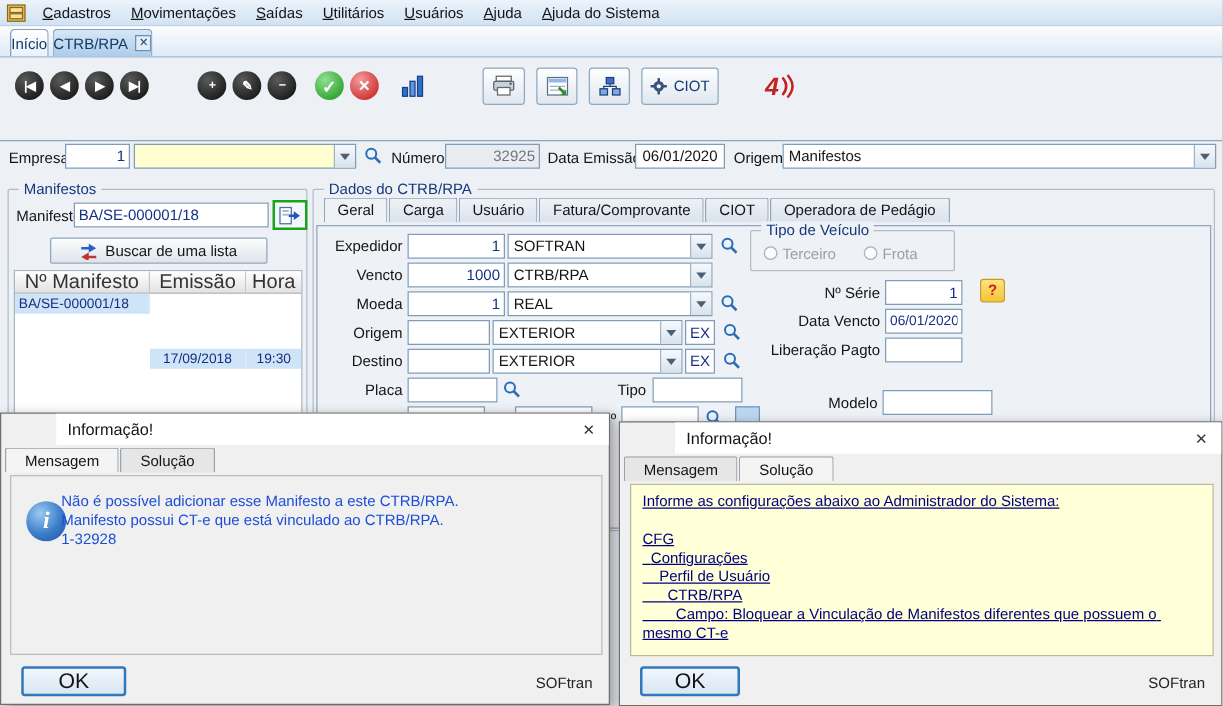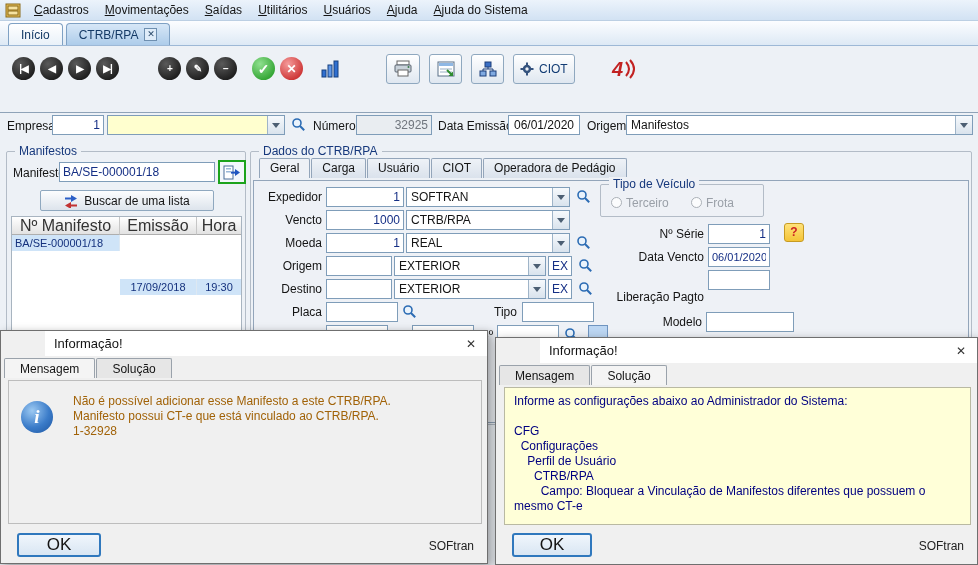--- a/index.html
+++ b/index.html
@@ -12,21 +12,21 @@
              background:linear-gradient(#ecf3fb,#d2e2f3); border-bottom:1px solid #bccfe3;
              display:flex; align-items:center; padding-left:3px; }
   .appicon { display:inline-flex; margin:0 5px 0 2px; }
   .mitem { display:inline-block; padding:2px 8px; cursor:default; }
   .mitem::first-letter { text-decoration:underline; }
 
   
   .doctabs { position:absolute; left:0; top:21px; width:978px; height:25px;
              background:linear-gradient(#fcfdff,#dde9f5); border-bottom:1px solid #9db8d6;
              display:flex; align-items:flex-end; padding-left:8px; }
-  .dtab { height:22px; display:flex; align-items:center; gap:6px; padding:0 12px;
+  .dtab { height:22px; display:flex; align-items:center; gap:6px; padding:0 0;
           border:1px solid #7fa1c4; border-bottom:none; border-radius:4px 4px 0 0;
           margin-right:3px; color:#143a66; background:linear-gradient(#ffffff,#e9f1f9); }
   .dtab.active { background:linear-gradient(#d7e7f7,#adccea); }
   .tclose { width:13px; height:13px; border:1px solid #6e8fb0; background:#dfecf9;
             font-size:9px; line-height:11px; text-align:center; color:#2a4a6b; }
 
   
   .toolbar { position:absolute; left:0; top:47px; width:978px; height:43px;
              display:flex; align-items:center; padding-left:12px; }
   .circ { width:23px; height:23px; border-radius:50%; flex:0 0 auto;
@@ -109,26 +109,26 @@
   .dlg-title { height:25px; background:#ffffff; display:flex; align-items:center;
                padding-left:9px; font-size:13px;margin-left:44px; }
   .dlg-close { position:absolute; right:0; top:0; width:32px; height:25px; display:flex;
                align-items:center; justify-content:center; font-size:12px; color:#333; }
   .dlg-tabs { display:flex; padding:2px 0 0 3px; height:22px; }
   .dtab2 { padding:3px 15px 4px; border:1px solid #9aa2ab; border-bottom:none;
            background:#e6e6e6; margin-right:1px; border-radius:2px 2px 0 0; }
   .dtab2.active { background:#f4f4f4; position:relative; z-index:2; }
   .dframe { position:absolute; border:1px solid #bdbdbd; background:#f0f0f0; }
   .dframe.yellow { background:#ffffd8; border:1px solid #b9b9a2; color:#000080;
-                   white-space:pre-wrap; padding:6px 9px; line-height:15px; }
+                   white-space:pre-wrap; padding:6px 9px; line-height:15px;text-decoration:underline; }
   .info-icon { position:absolute; width:32px; height:32px; border-radius:50%;
                background:radial-gradient(circle at 35% 30%,#9cc9f2,#3b7cc9 55%,#1c54a0);
                color:#fff; font:italic bold 19px "Liberation Serif", serif;
                display:flex; align-items:center; justify-content:center; }
-  .mline { position:absolute; left:64px; line-height:15px; color:#a16207; }
+  .mline { position:absolute; left:40px; line-height:15px; color:#1d4ed8; }
   .okbtn { position:absolute; width:84px; height:24px; background:linear-gradient(#f0f6fc,#d9e6f3);
            border:2px solid #3078bd; border-radius:3px; display:flex; align-items:center;
            justify-content:center; font-size:17px; }
   .brand { position:absolute; color:#222; }
 </style>
 </head>
 <body>
 
 <div class="win">
 
@@ -305,20 +305,21 @@
       </div>
     </div>
   </div>
 
   <div class="group" style="left:250px; top:151px; width:722px; height:274px;">
     <span class="glabel">Dados do CTRB/RPA</span>
     <div class="gtabs">
       <div class="gtab active"><span>Geral</span></div>
       <div class="gtab"><span>Carga</span></div>
       <div class="gtab"><span>Usuário</span></div>
+      <div class="gtab"><span>Fatura/Comprovante</span></div>
       <div class="gtab"><span>CIOT</span></div>
       <div class="gtab"><span>Operadora de Pedágio</span></div>
     </div>
     <div class="tpanel">
 
       <span class="rlbl" style="left:0; top:9px; width:68px;">Expedidor</span>
       <input class="inp num" style="left: 72px; top: 6px; width: 78px;" value="1">
       <div class="combo" style="left:152px; top:6px; width:164px;">
         <span class="ctext">SOFTRAN</span>
         <span class="carr">
@@ -419,21 +420,21 @@
         <span class="lbl" style="left:90px; top:11px;"><span class="radio"></span><span class="rtext">Frota</span></span>
       </div>
 
       <span class="rlbl" style="left:394px; top:46px; width:56px;">Nº Série</span>
       <input class="inp num" style="left: 454px; top: 43px; width: 62px;" value="1">
       <span class="qicon" style="left:530px; top:42px;">?</span>
 
       <span class="rlbl" style="left:382px; top:69px; width:68px;">Data Vencto</span>
       <input class="inp ctr" style="left: 454px; top: 66px; width: 62px; font-size: 11px;" value="06/01/2020">
 
-      <span class="rlbl" style="left:352px; top:109px; width:98px;">Liberação Pagto</span>
+      <span class="rlbl" style="left:352px; top:92px; width:98px;">Liberação Pagto</span>
       <input class="inp" style="left: 454px; top: 89px; width: 62px;">
 
       <span class="rlbl" style="left:398px; top:134px; width:50px;">Modelo</span>
       <input class="inp" style="left: 452px; top: 131px; width: 88px;">
 
       <span class="rlbl" style="left:386px; top:156px; width:62px;">Observação</span>
     </div>
   </div>
 
   <div class="dlg" style="left:0; top:330px; width:488px; height:234px; z-index:10;">

